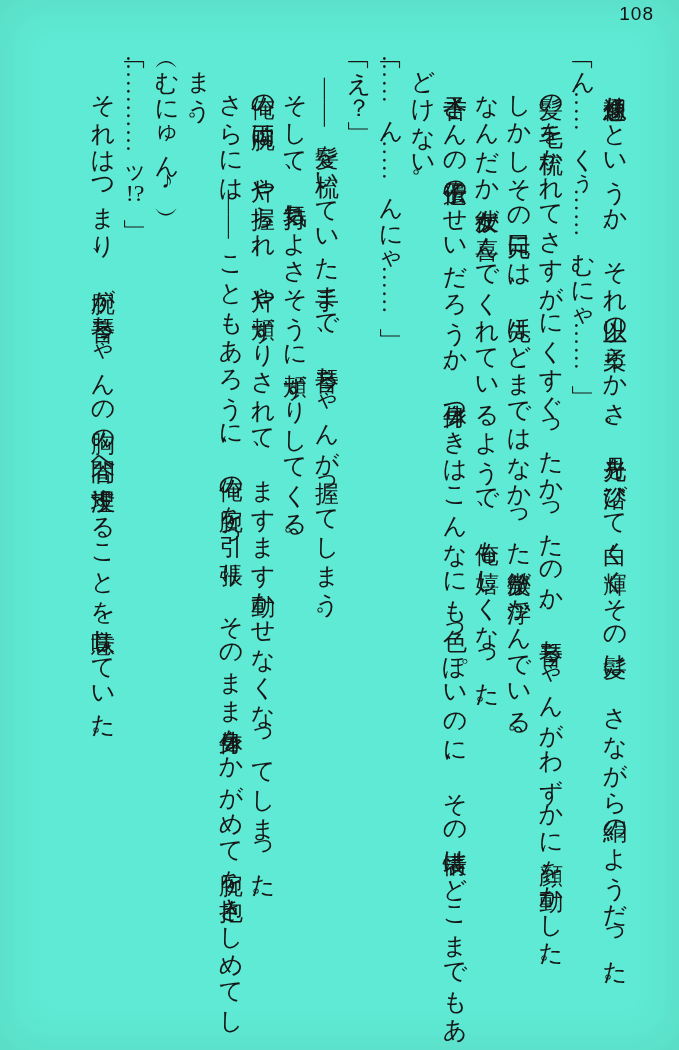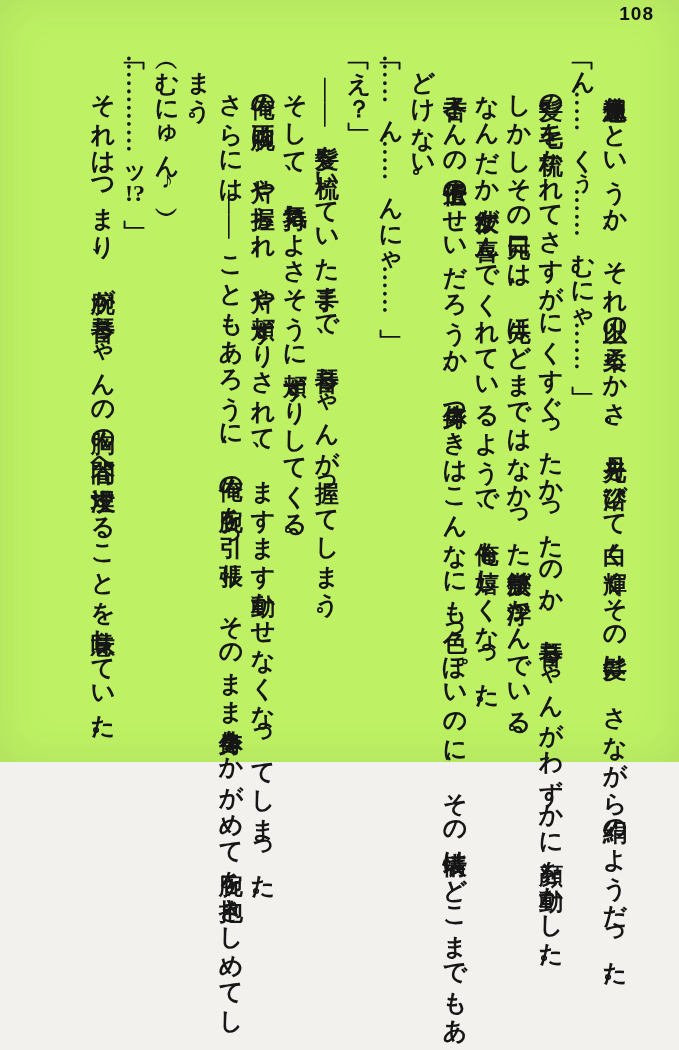--- a/index.html
+++ b/index.html
@@ -7,24 +7,23 @@
   body {
     width: 679px;
     height: 1050px;
     background: #f2f1ee;
     font-family: "Liberation Serif", "DejaVu Serif", serif;
     overflow: hidden;
   }
   .page {
     position: relative;
     width: 679px;
-    height: 762px;
-    background: #bef264;
+    height: 1050px;
+    background: #5eead4;
     box-shadow: inset 0 0 46px rgba(60,55,45,0.10);
-    font-weight: bold;
   }
   .page-number {
     position: absolute;
     top: 3px;
     right: 25px;
     font-size: 19px;
     letter-spacing: 1px;
     color: #111;
     font-family: "Liberation Sans", "DejaVu Sans", sans-serif;
   }

